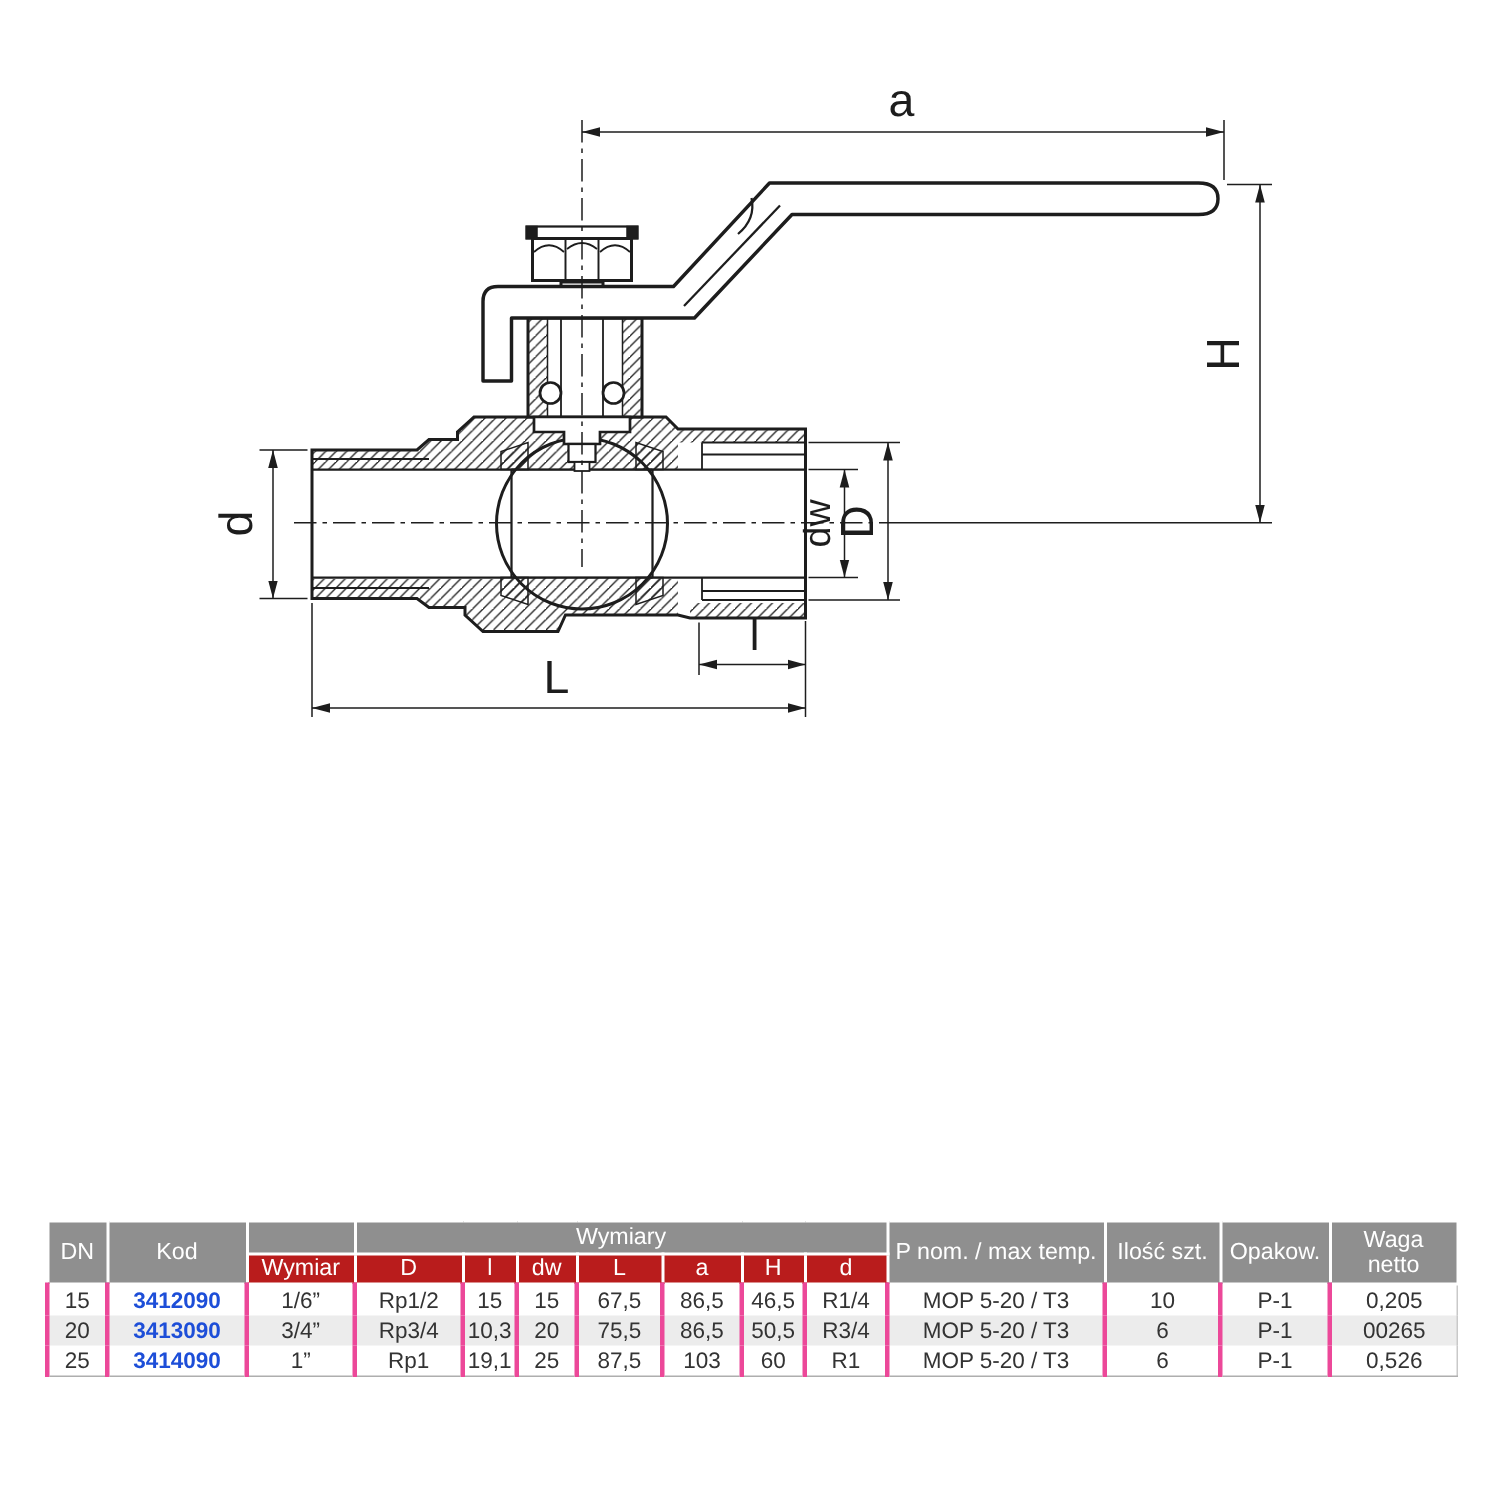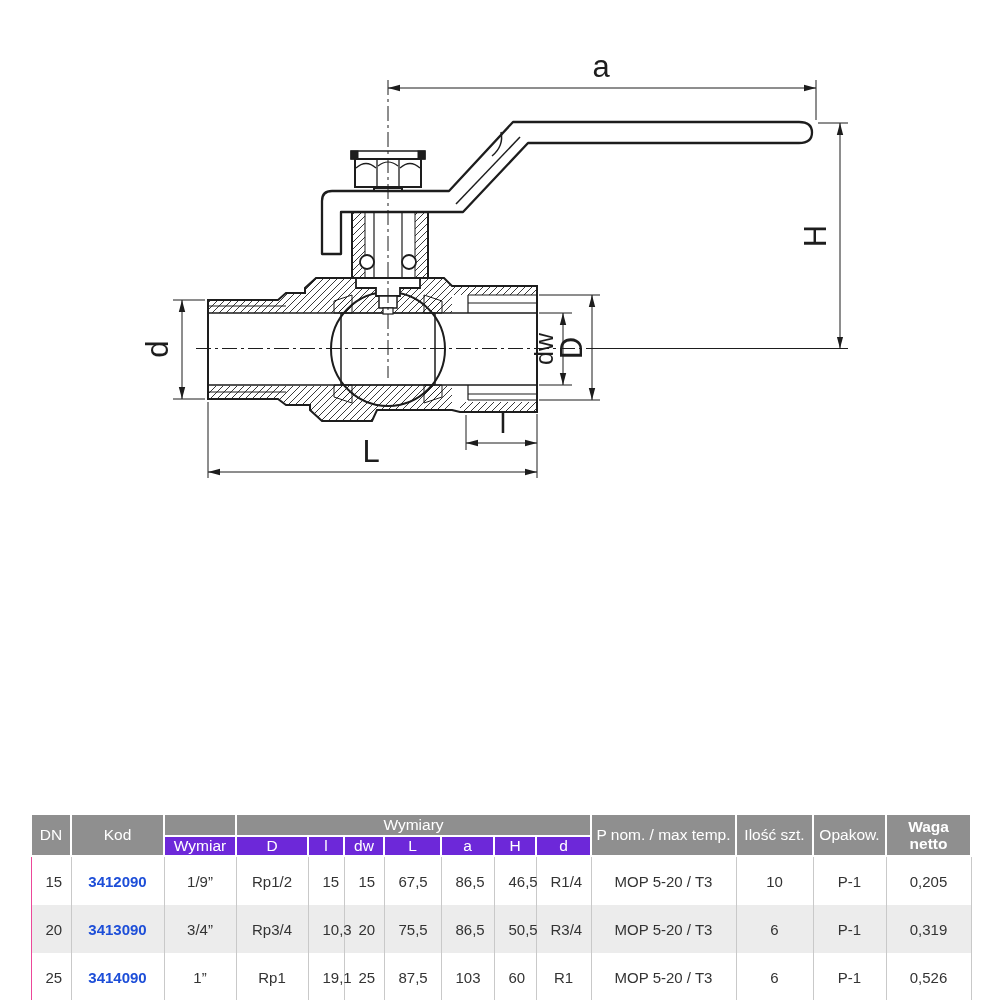--- a/index.html
+++ b/index.html
@@ -8,29 +8,29 @@
   .drawing-wrap{position:absolute;top:0;left:0;width:1000px;height:760px;}
   svg text{font-family:"Liberation Sans",sans-serif;fill:#1d1d1d;}
 
   
   .spec-table-wrap{position:absolute;top:813px;left:30px;width:940px;}
   table.spec{border-collapse:collapse;table-layout:fixed;width:940px;
              font-size:15px;color:#333;}
   table.spec th{font-weight:normal;color:#fff;padding:0;text-align:center;
                 border:2px solid #fff;font-size:15.5px;line-height:1.05;}
   th.hdark{background:#8f8f8f;}
-  th.hlight{background:#6d28d9;}
+  th.hlight{background:#b91c1c;}
   tr.hrow1{height:22px;}
   tr.hrow2{height:20px;}
-  table.spec td{text-align:center;padding:14px;height:20px;
-                border-left:1px solid #ec4899;border-right:1px solid #c9c9c9;}
+  table.spec td{text-align:center;padding:0;height:20px;
+                border-left:3px solid #ec4899;border-right:1px solid #c9c9c9;}
   tr.alt td{background:#ececec;}
   tr.last td{border-bottom:1px solid #aeaeae;}
   td.kod{font-weight:bold;color:#1d4ed8;}
-  .two-line{display:block;line-height:0.98;padding:1px 0;font-weight:bold;}
+  .two-line{display:block;line-height:0.98;padding:1px 0;}
 </style>
 </head>
 <body>
 
 <div class="page">
 
   <div class="drawing-wrap">
   <svg width="1000" height="760" viewBox="0 0 1000 760">
     <defs>
       <pattern id="hatch" patternUnits="userSpaceOnUse" width="7" height="7">
@@ -173,21 +173,21 @@
           <th class="hlight">L</th>
           <th class="hlight">a</th>
           <th class="hlight">H</th>
           <th class="hlight">d</th>
         </tr>
       </thead>
       <tbody>
         <tr>
           <td>15</td>
           <td class="kod">3412090</td>
-          <td>1/9”</td>
+          <td>1/6”</td>
           <td>Rp1/2</td>
           <td>15</td>
           <td>15</td>
           <td>67,5</td>
           <td>86,5</td>
           <td>46,5</td>
           <td>R1/4</td>
           <td>MOP 5-20 / T3</td>
           <td>10</td>
           <td>P-1</td>
@@ -200,21 +200,21 @@
           <td>Rp3/4</td>
           <td>10,3</td>
           <td>20</td>
           <td>75,5</td>
           <td>86,5</td>
           <td>50,5</td>
           <td>R3/4</td>
           <td>MOP 5-20 / T3</td>
           <td>6</td>
           <td>P-1</td>
-          <td>0,319</td>
+          <td>00265</td>
         </tr>
         <tr class="last">
           <td>25</td>
           <td class="kod">3414090</td>
           <td>1”</td>
           <td>Rp1</td>
           <td>19,1</td>
           <td>25</td>
           <td>87,5</td>
           <td>103</td>

